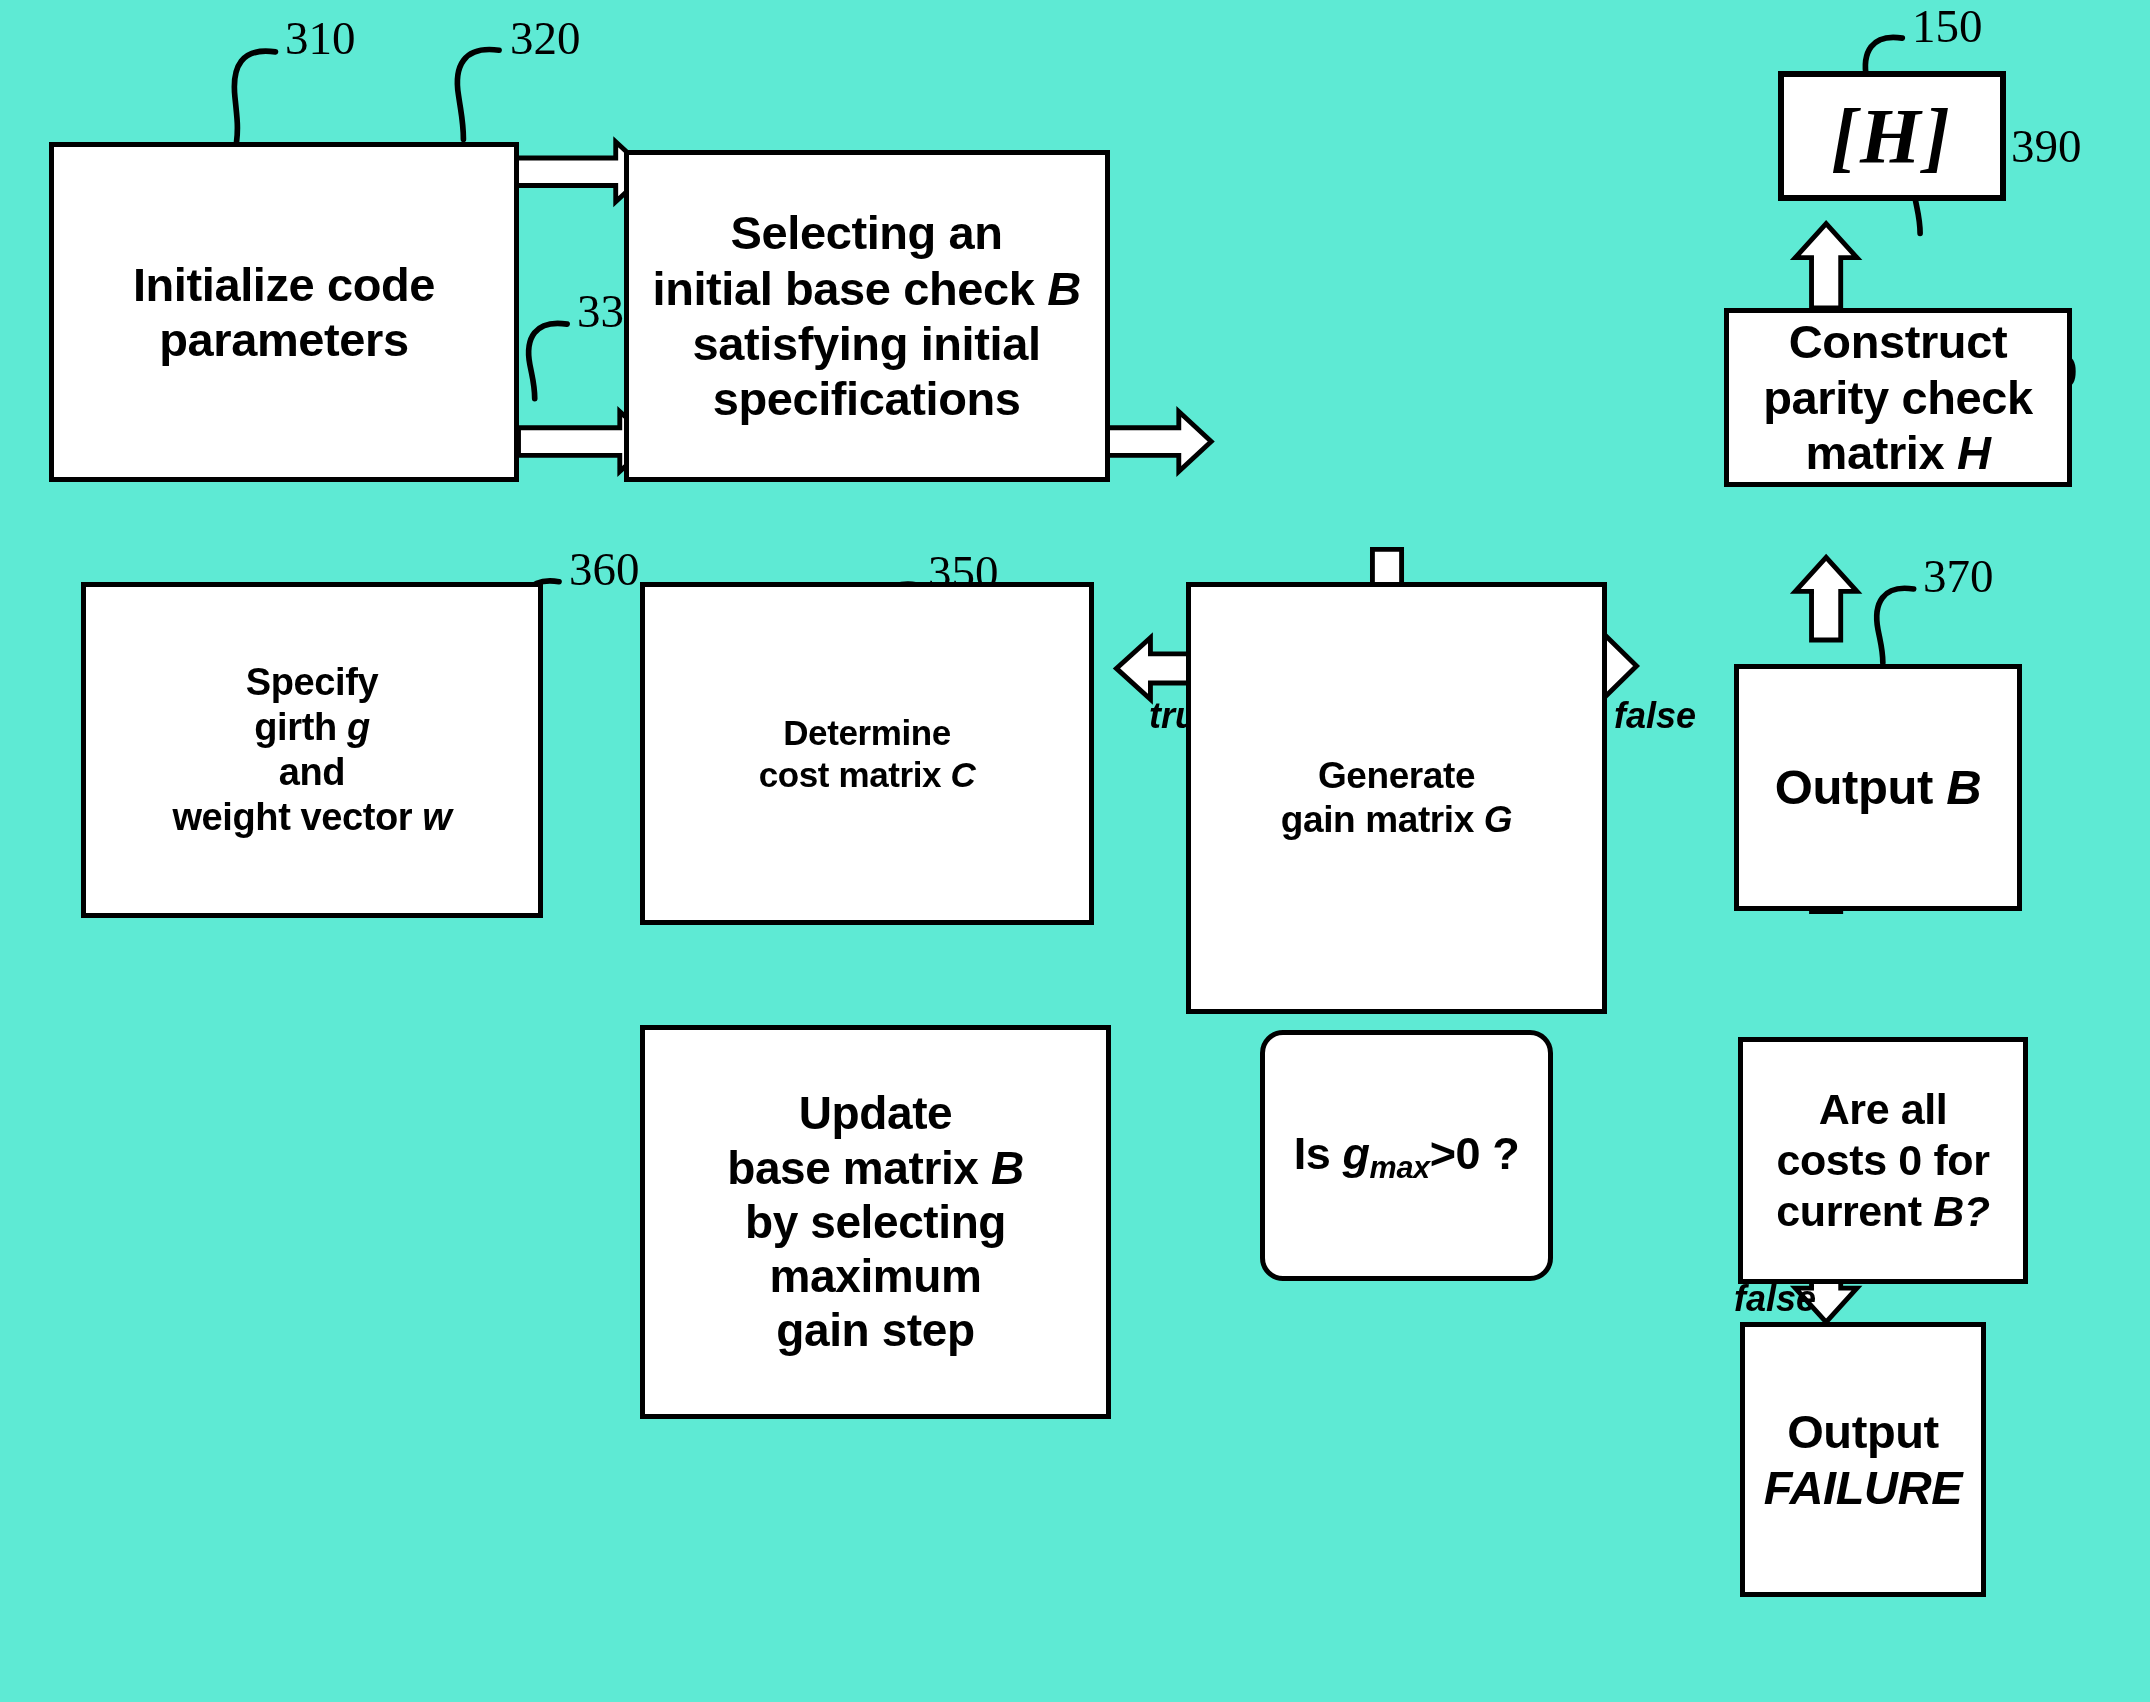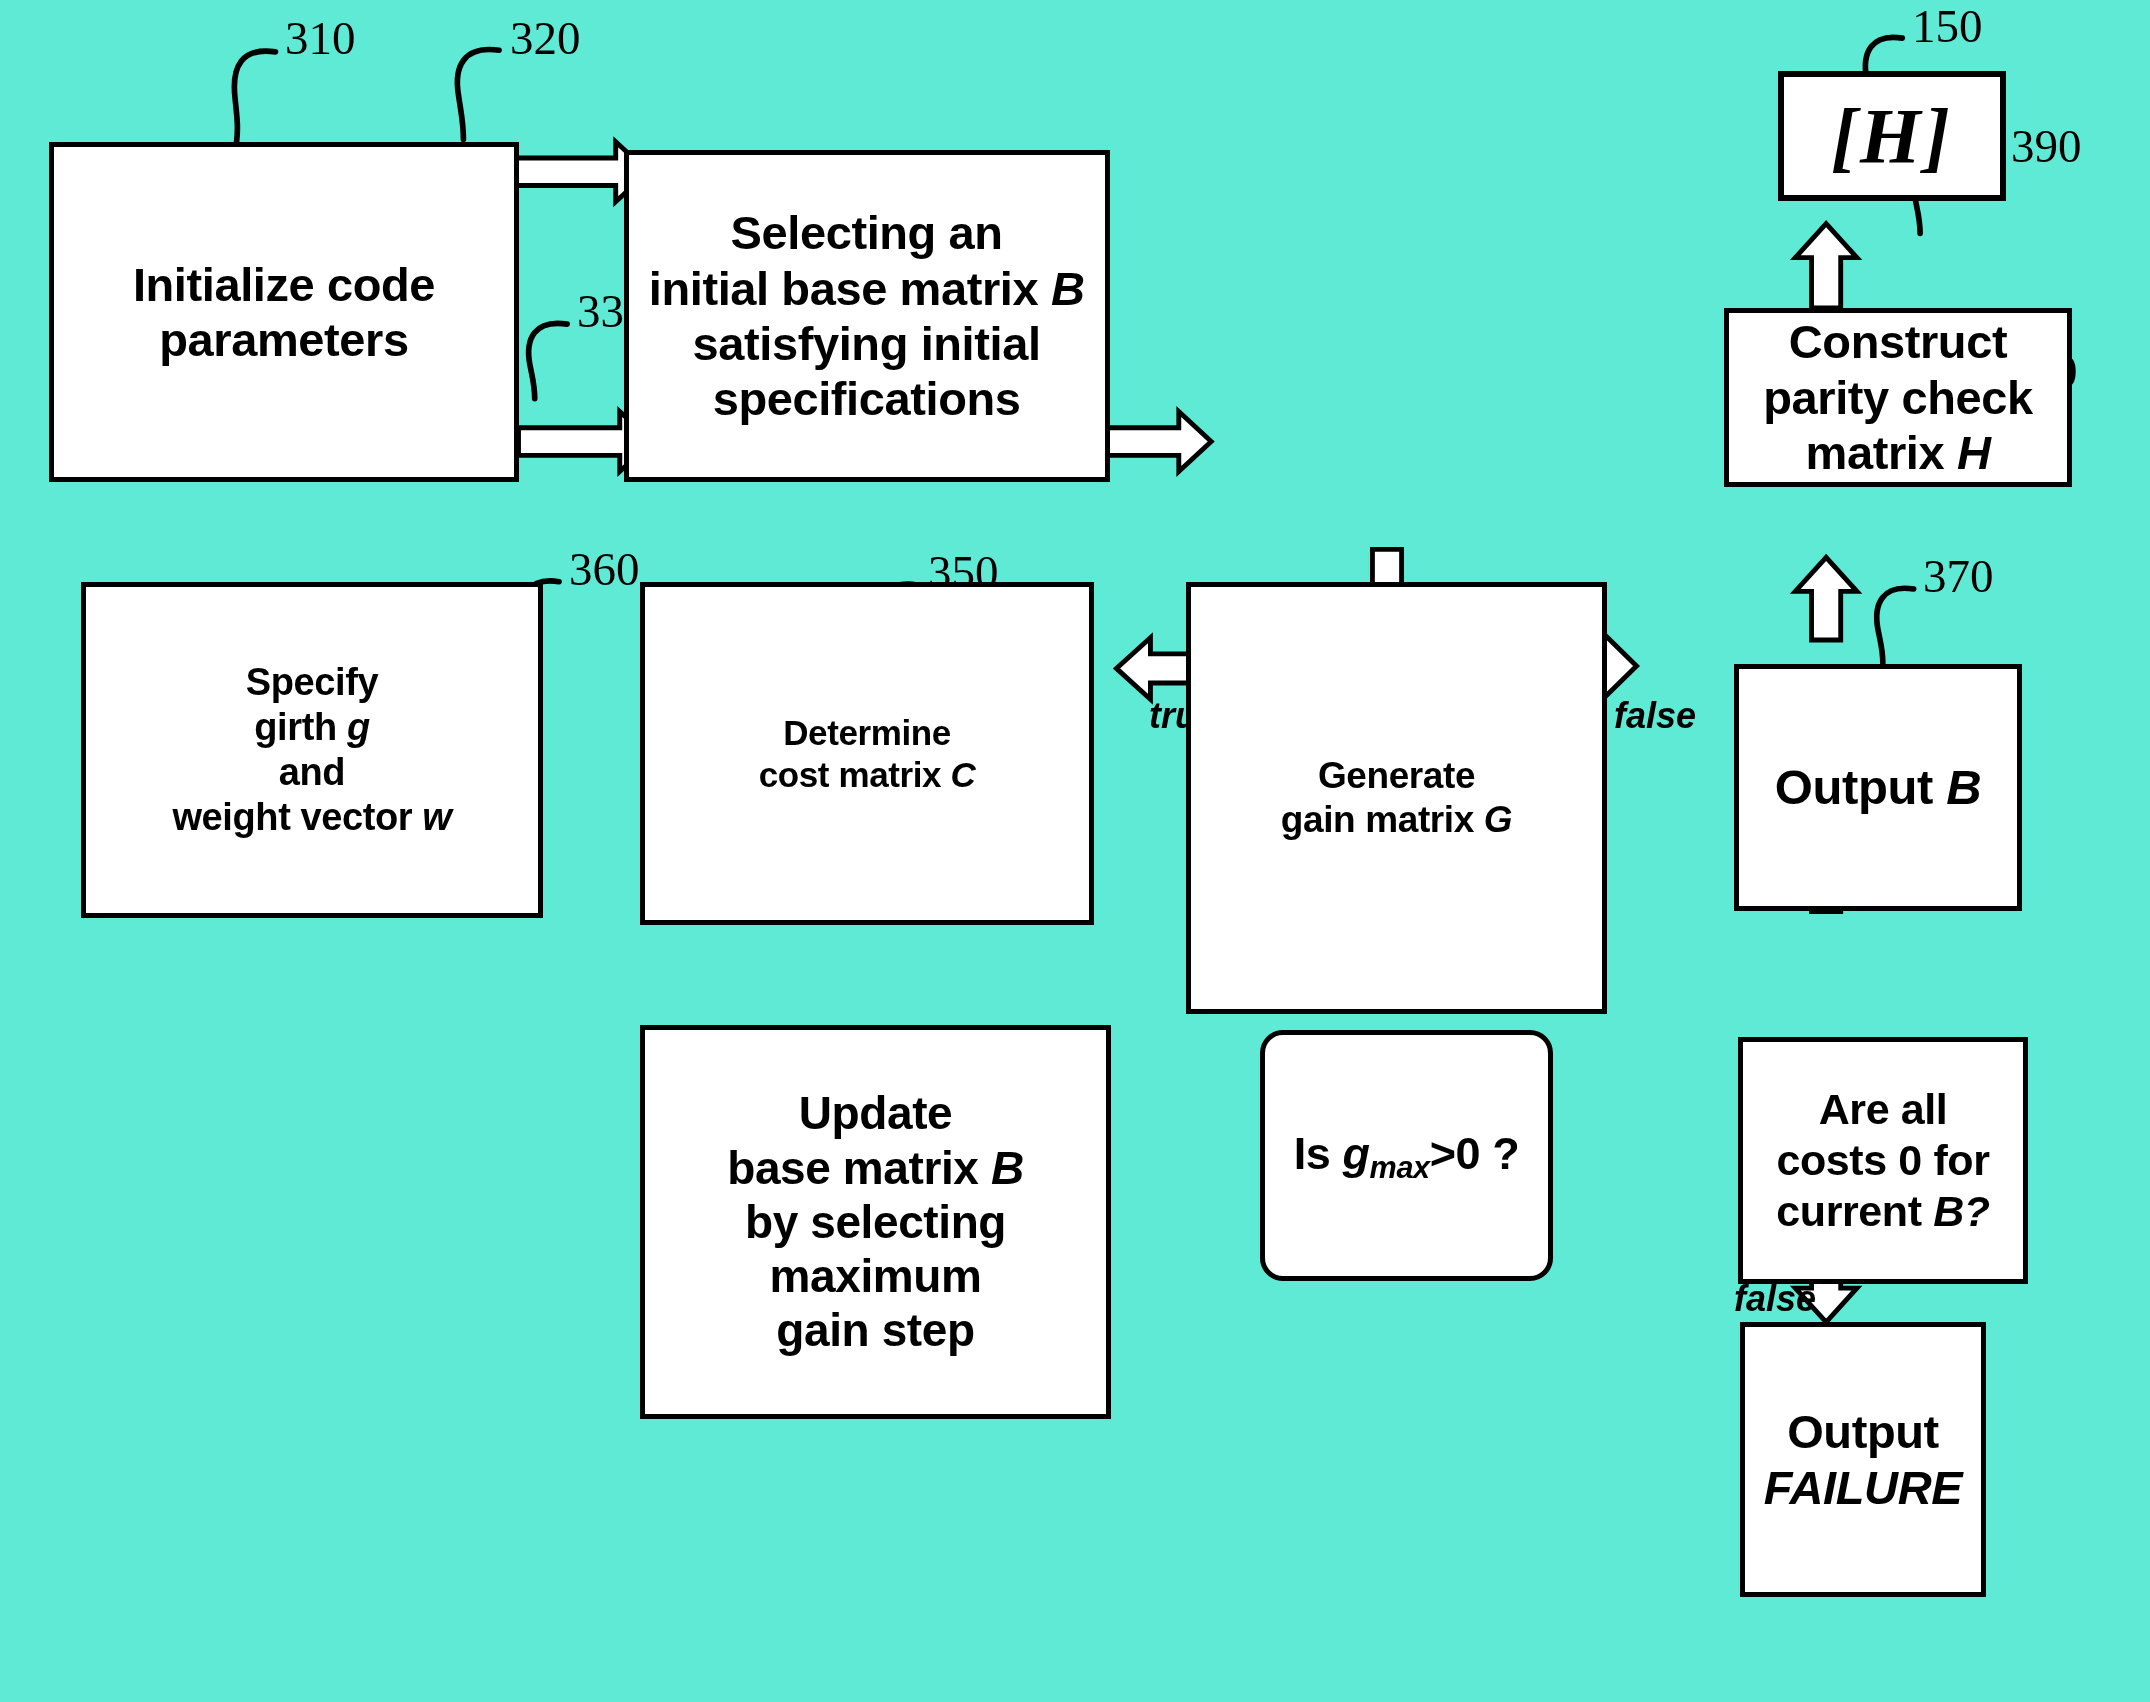--- a/index.html
+++ b/index.html
@@ -128,21 +128,21 @@
   <div class="edgelbl" style="left:1742px;top:873px;">true</div>
   <div class="edgelbl" style="left:1734px;top:1278px;">false</div>
 
   <div class="box" style="left:49px;top:142px;width:470px;height:340px;font-size:47px;">
     <div class="txt"><span>Initialize code</span>
 <span>parameters</span></div>
   </div>
 
   <div class="box" style="left:624px;top:150px;width:486px;height:332px;font-size:47px;">
     <div class="txt" style="width:535px;margin-left:-0.8px;"><span>Selecting an</span>
-<span>initial base matrix </span><i>B</i>
+<span>initial base check </span><i>B</i>
 <span>satisfying initial</span>
 <span>specifications</span></div>
   </div>
 
   <div class="box" style="left:81px;top:582px;width:462px;height:336px;font-size:38px;">
     <div class="txt"><span>Specify</span>
 <span>girth </span><i>g</i>
 <span>and</span>
 <span>weight vector </span><i>w</i></div>
   </div>

